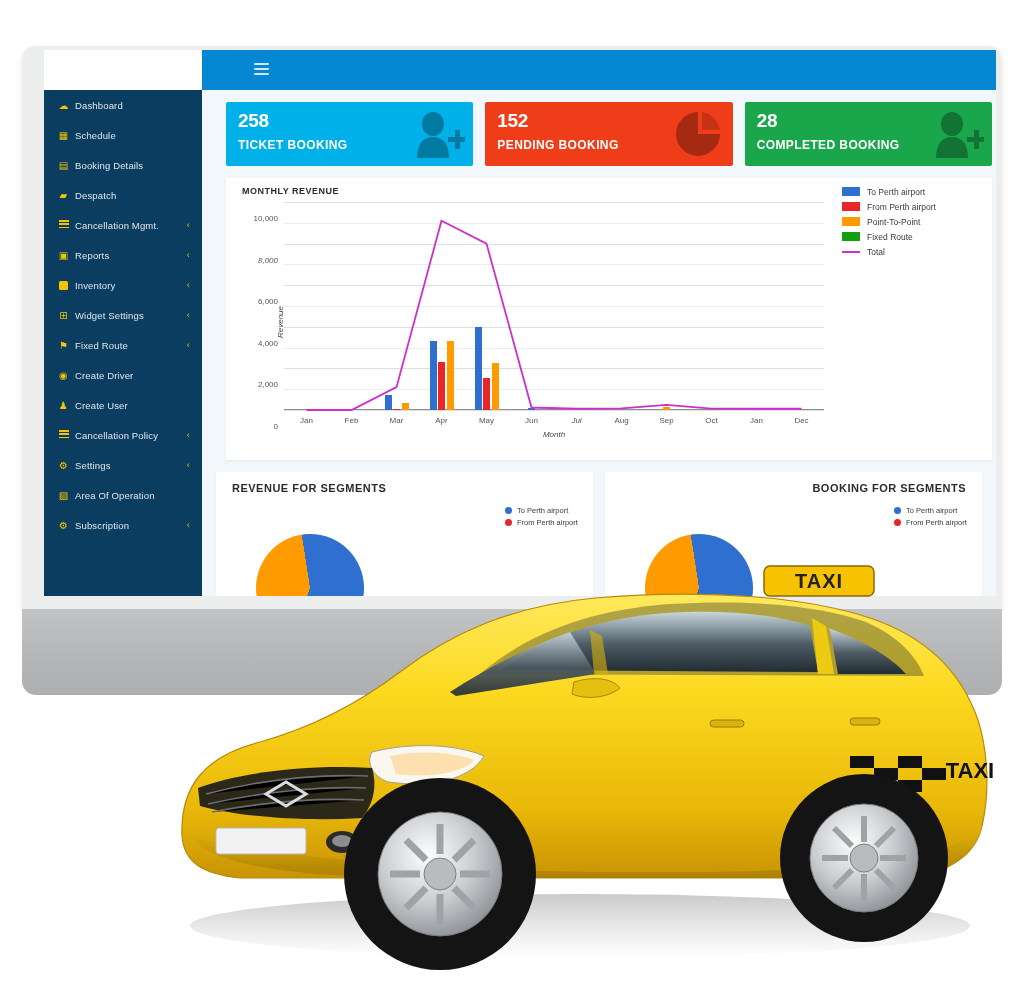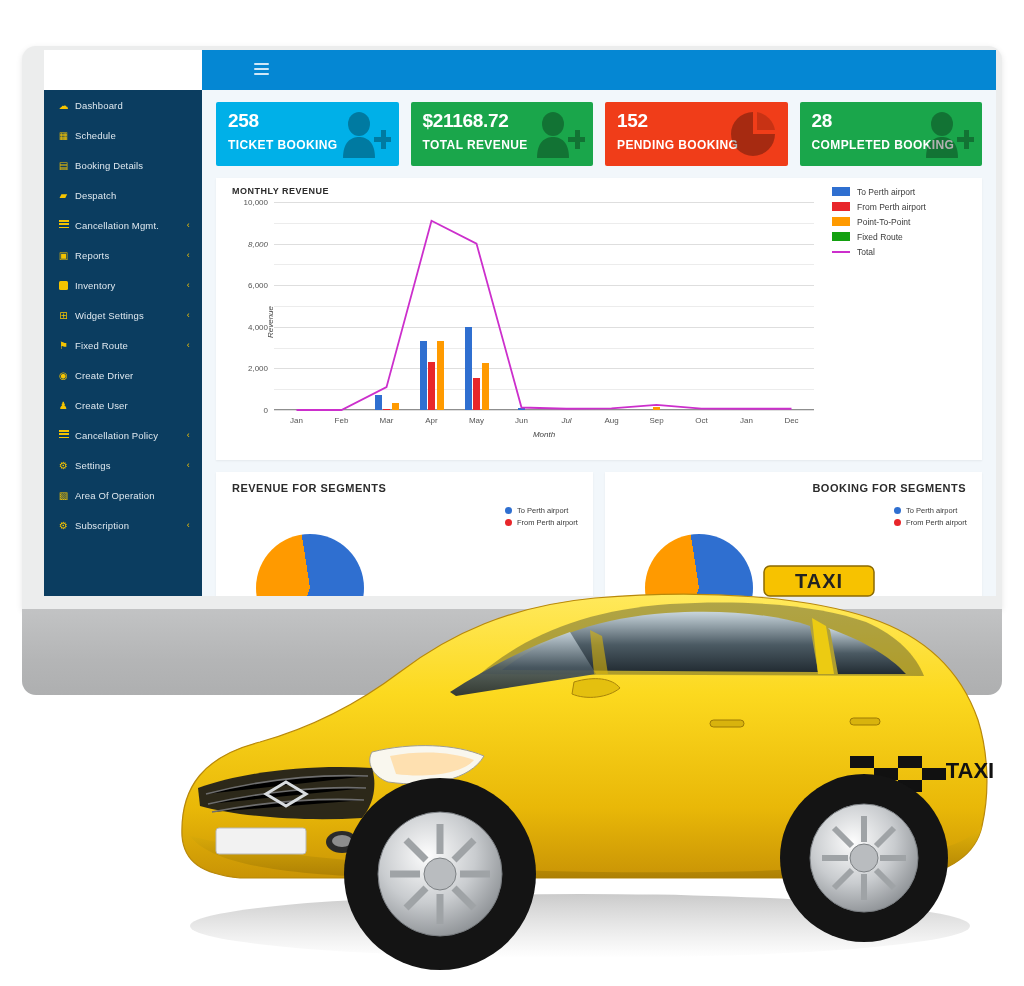--- a/index.html
+++ b/index.html
@@ -28,38 +28,38 @@
       color:#dfe8ef;font-size:9.5px;letter-spacing:.15px;cursor:pointer;}
   .side-item .ic{width:15px;flex:0 0 15px;color:#f5c400;font-size:10px;display:flex;
       align-items:center;justify-content:center;}
   .side-item .lbl{margin-left:4px;white-space:nowrap;}
   .side-item .car{position:absolute;right:12px;color:#f5c400;font-size:9px;line-height:1;}
   .sq{display:inline-block;width:9px;height:9px;background:#f5c400;border-radius:1.5px;}
   .bars3{display:inline-block;width:10px;}
   .bars3 b{display:block;height:1.6px;background:#f5c400;margin-bottom:1.6px;}
 
   
-  #content{position:absolute;left:158px;top:40px;width:794px;height:506px;background:#f2f7fb;}
+  #content{position:absolute;left:158px;top:40px;width:794px;height:506px;background:#f2f7fb;padding-left:10px;}
 
   
   #cards{display:flex;gap:12px;padding:12px 14px 0 14px;}
   .card{flex:1;height:64px;border-radius:2px;position:relative;overflow:hidden;color:#fff;}
   .card .num{position:absolute;left:12px;top:8px;font-size:19px;font-weight:bold;letter-spacing:-.3px;}
   .card .cap{position:absolute;left:12px;top:36px;font-size:12px;font-weight:bold;letter-spacing:.4px;}
   .card .gfx{position:absolute;right:8px;top:6px;width:54px;height:52px;opacity:.30;}
 
   
   #revpanel{margin:12px 14px 0 14px;background:#fff;height:282px;position:relative;
       box-shadow:0 1px 2px rgba(0,0,0,.06);}
   #revtitle{position:absolute;left:16px;top:8px;font-size:9px;font-weight:bold;color:#2b2b2b;letter-spacing:.5px;}
   #plot{position:absolute;left:58px;top:24px;width:540px;height:208px;}
   .gl{position:absolute;left:0;width:100%;height:1px;background:#ececec;}
   .gl.maj{background:#dedede;}
   .ytick{position:absolute;right:calc(100% + 6px);transform:translateY(-50%);
-      font-size:8px;color:#555;white-space:nowrap;}
+      font-size:8px;color:#555;white-space:nowrap;margin-top:16px;}
   .xtick{position:absolute;top:100%;margin-top:6px;transform:translateX(-50%);
       font-size:8px;color:#555;}
   #axisline{position:absolute;left:0;bottom:0;width:100%;height:1.5px;background:#8f8f8f;}
   #ylabel{position:absolute;left:-4px;top:50%;transform:translate(-100%,-50%) rotate(-90deg);
       transform-origin:right center;font-size:8px;color:#444;font-style:italic;}
   #xlabel{position:absolute;left:50%;top:100%;margin-top:20px;transform:translateX(-50%);
       font-size:8px;color:#444;font-style:italic;}
   .bar{position:absolute;bottom:0;width:7px;}
   #rev-legend{position:absolute;left:616px;top:6px;width:150px;}
   .lgrow{display:flex;align-items:center;height:15px;font-size:8.5px;color:#3a3a3a;}
@@ -179,29 +179,20 @@
         <span class="lbl">Subscription</span>
         <span class="car">‹</span>
       </div>
     </div>
 
   <div id="content">
     <div id="cards">
         <div class="card" style="background: rgb(0, 176, 232);">
           <div class="num">258</div>
           <div class="cap">TICKET BOOKING</div>
-          <svg class="gfx" viewBox="0 0 54 52">
-            <ellipse cx="22" cy="16" rx="11" ry="12" fill="#000"></ellipse>
-            <path d="M6,50 C6,34 14,29 22,29 C30,29 38,34 38,50 Z" fill="#000"></path>
-            <path d="M44,22 h5 v7 h7 v5 h-7 v7 h-5 v-7 h-7 v-5 h7 z" fill="#000"></path>
-          </svg>
-        </div>
-        <div class="card" style="background: rgb(26, 166, 75);">
-          <div class="num">$21168.72</div>
-          <div class="cap">TOTAL REVENUE</div>
           <svg class="gfx" viewBox="0 0 54 52">
             <ellipse cx="22" cy="16" rx="11" ry="12" fill="#000"></ellipse>
             <path d="M6,50 C6,34 14,29 22,29 C30,29 38,34 38,50 Z" fill="#000"></path>
             <path d="M44,22 h5 v7 h7 v5 h-7 v7 h-5 v-7 h-7 v-5 h7 z" fill="#000"></path>
           </svg>
         </div>
         <div class="card" style="background: rgb(240, 61, 25);">
           <div class="num">152</div>
           <div class="cap">PENDING BOOKING</div>
           <svg class="gfx" viewBox="0 0 54 52">

